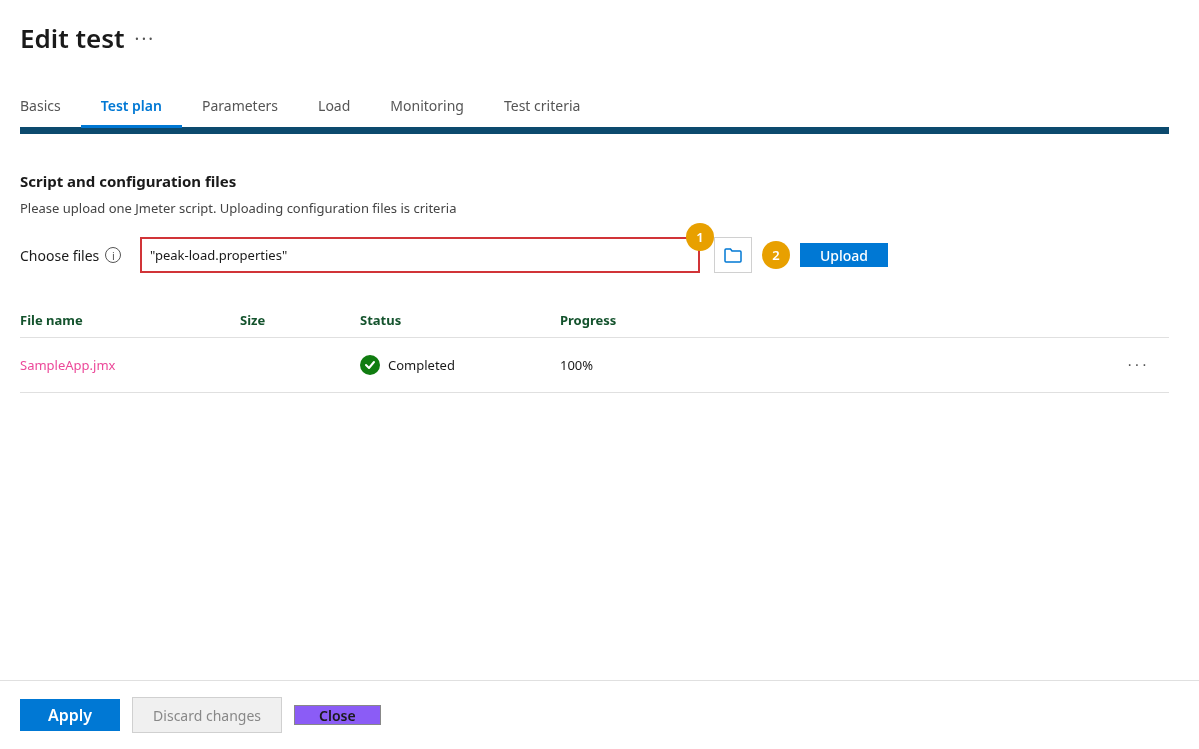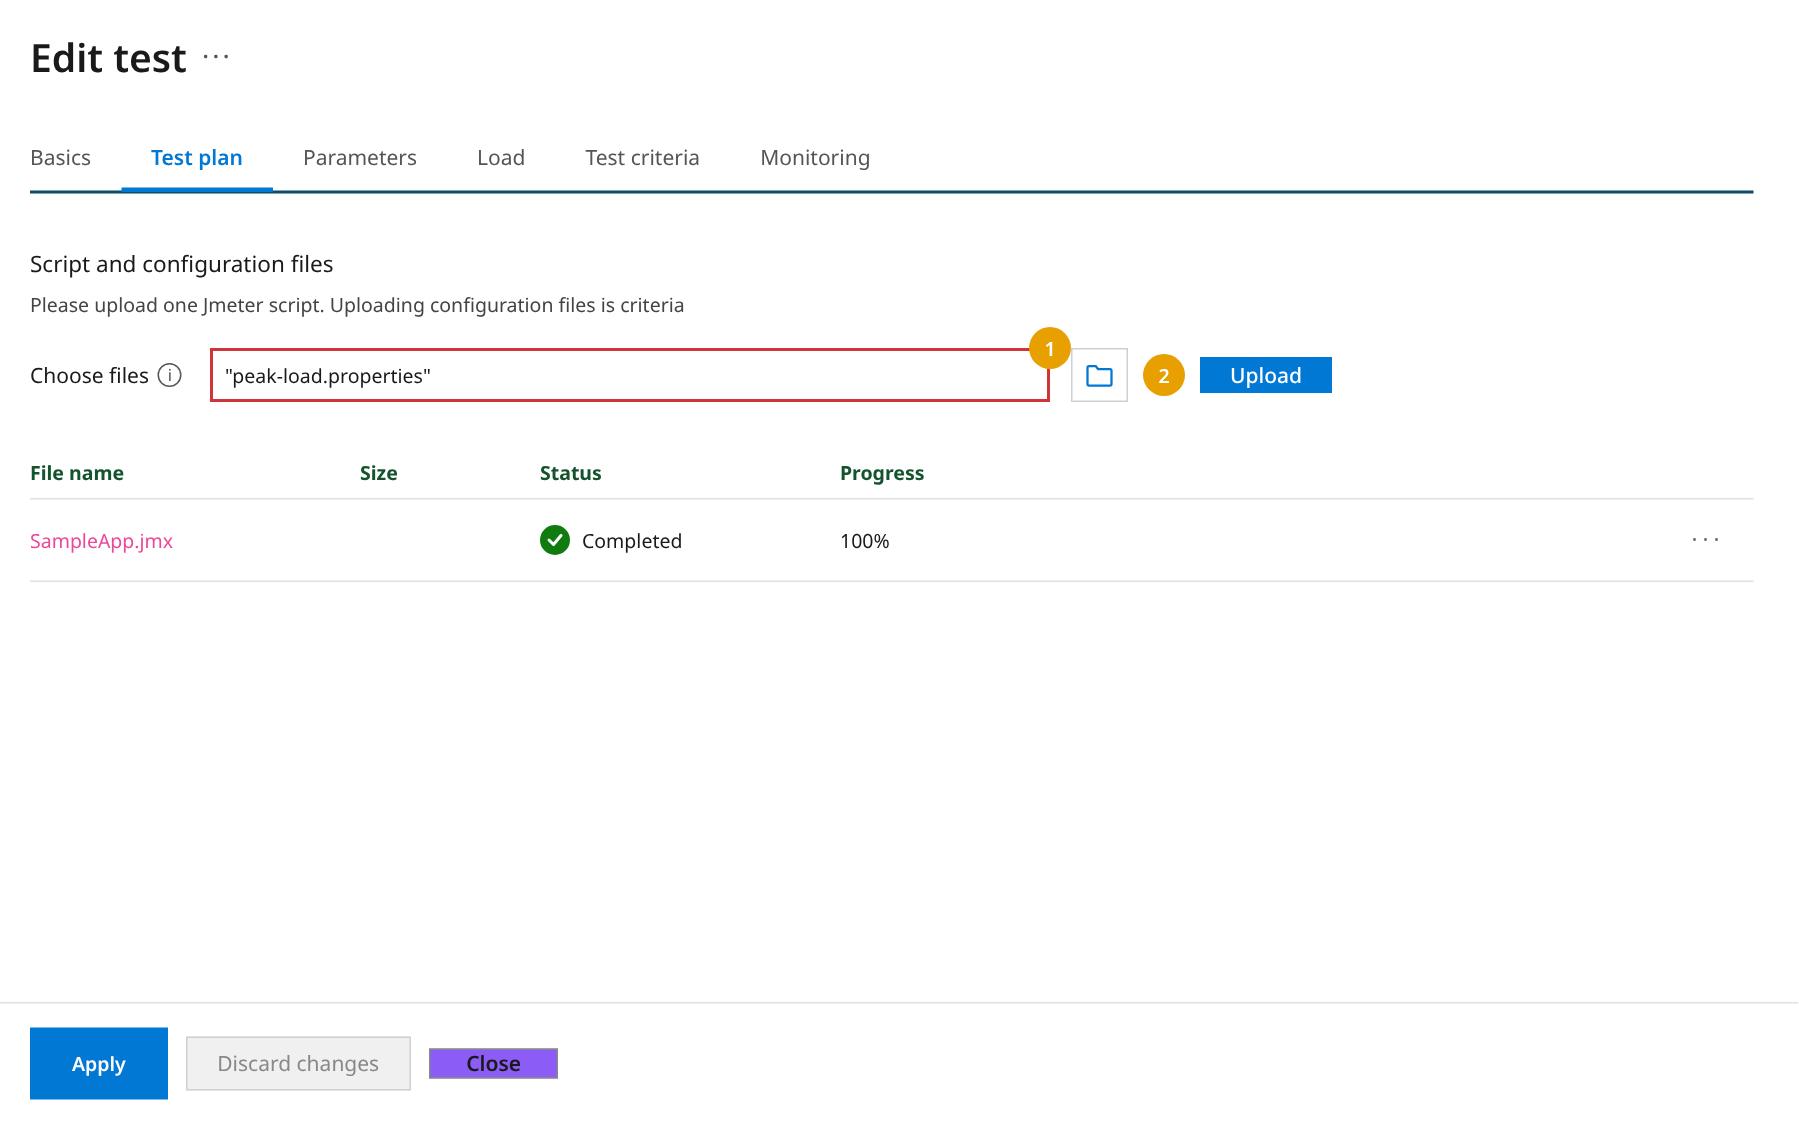--- a/index.html
+++ b/index.html
@@ -38,21 +38,21 @@
       font-size: 18px;
       color: #555;
       cursor: pointer;
       letter-spacing: 2px;
     }
 
     
     .tabs {
       display: flex;
       gap: 0;
-      border-bottom: 2px solid #0c4a6e;
+      border-bottom: 7px solid #0c4a6e;
       margin-bottom: 28px;
     }
 
     .tab {
       padding: 10px 20px;
       cursor: pointer;
       font-size: 14px;
       color: #555;
       border-bottom: 3px solid transparent;
       margin-bottom: -1px;
@@ -65,21 +65,21 @@
 
     .tab.active {
       color: #0078d4;
       font-weight: 600;
       border-bottom: 3px solid #0078d4;
     }
 
     
     .section-title {
       font-size: 15px;
-      font-weight: 400;
+      font-weight: 700;
       margin-bottom: 8px;
       color: #1a1a1a;
       margin-top: 37px;
     }
 
     .section-subtitle {
       font-size: 13px;
       color: #444;
       margin-bottom: 20px;
     }
@@ -258,26 +258,26 @@
     .footer {
       border-top: 1px solid #e0e0e0;
       padding: 16px 20px;
       display: flex;
       align-items: center;
       gap: 12px;
       background: #fff;
     }
 
     .btn-apply {
-      height: 48px;
+      height: 32px;
       padding: 0 28px;
       background: #0078d4;
       color: #fff;
       border: none;
-      font-size: 13px;
+      font-size: 16px;
       font-weight: 600;
       cursor: pointer;
       font-family: inherit;
     }
 
     .btn-discard {
       height: 36px;
       padding: 0 20px;
       background: #f0f0f0;
       color: #888;
@@ -313,22 +313,22 @@
   <div class="page-title-row">
     <h1 class="page-title">Edit test</h1>
     <span class="more-options">···</span>
   </div>
 
   <nav class="tabs">
     <div class="tab">Basics</div>
     <div class="tab active">Test plan</div>
     <div class="tab">Parameters</div>
     <div class="tab">Load</div>
+    <div class="tab">Monitoring</div>
     <div class="tab">Test criteria</div>
-    <div class="tab">Monitoring</div>
   </nav>
 
   <div>
     <div class="section-title">Script and configuration files</div>
     <div class="section-subtitle">Please upload one Jmeter script. Uploading configuration files is criteria</div>
 
     <div class="choose-files-row">
       <div class="choose-files-label">
         <span>Choose files</span>
         <span class="info-icon">i</span>

